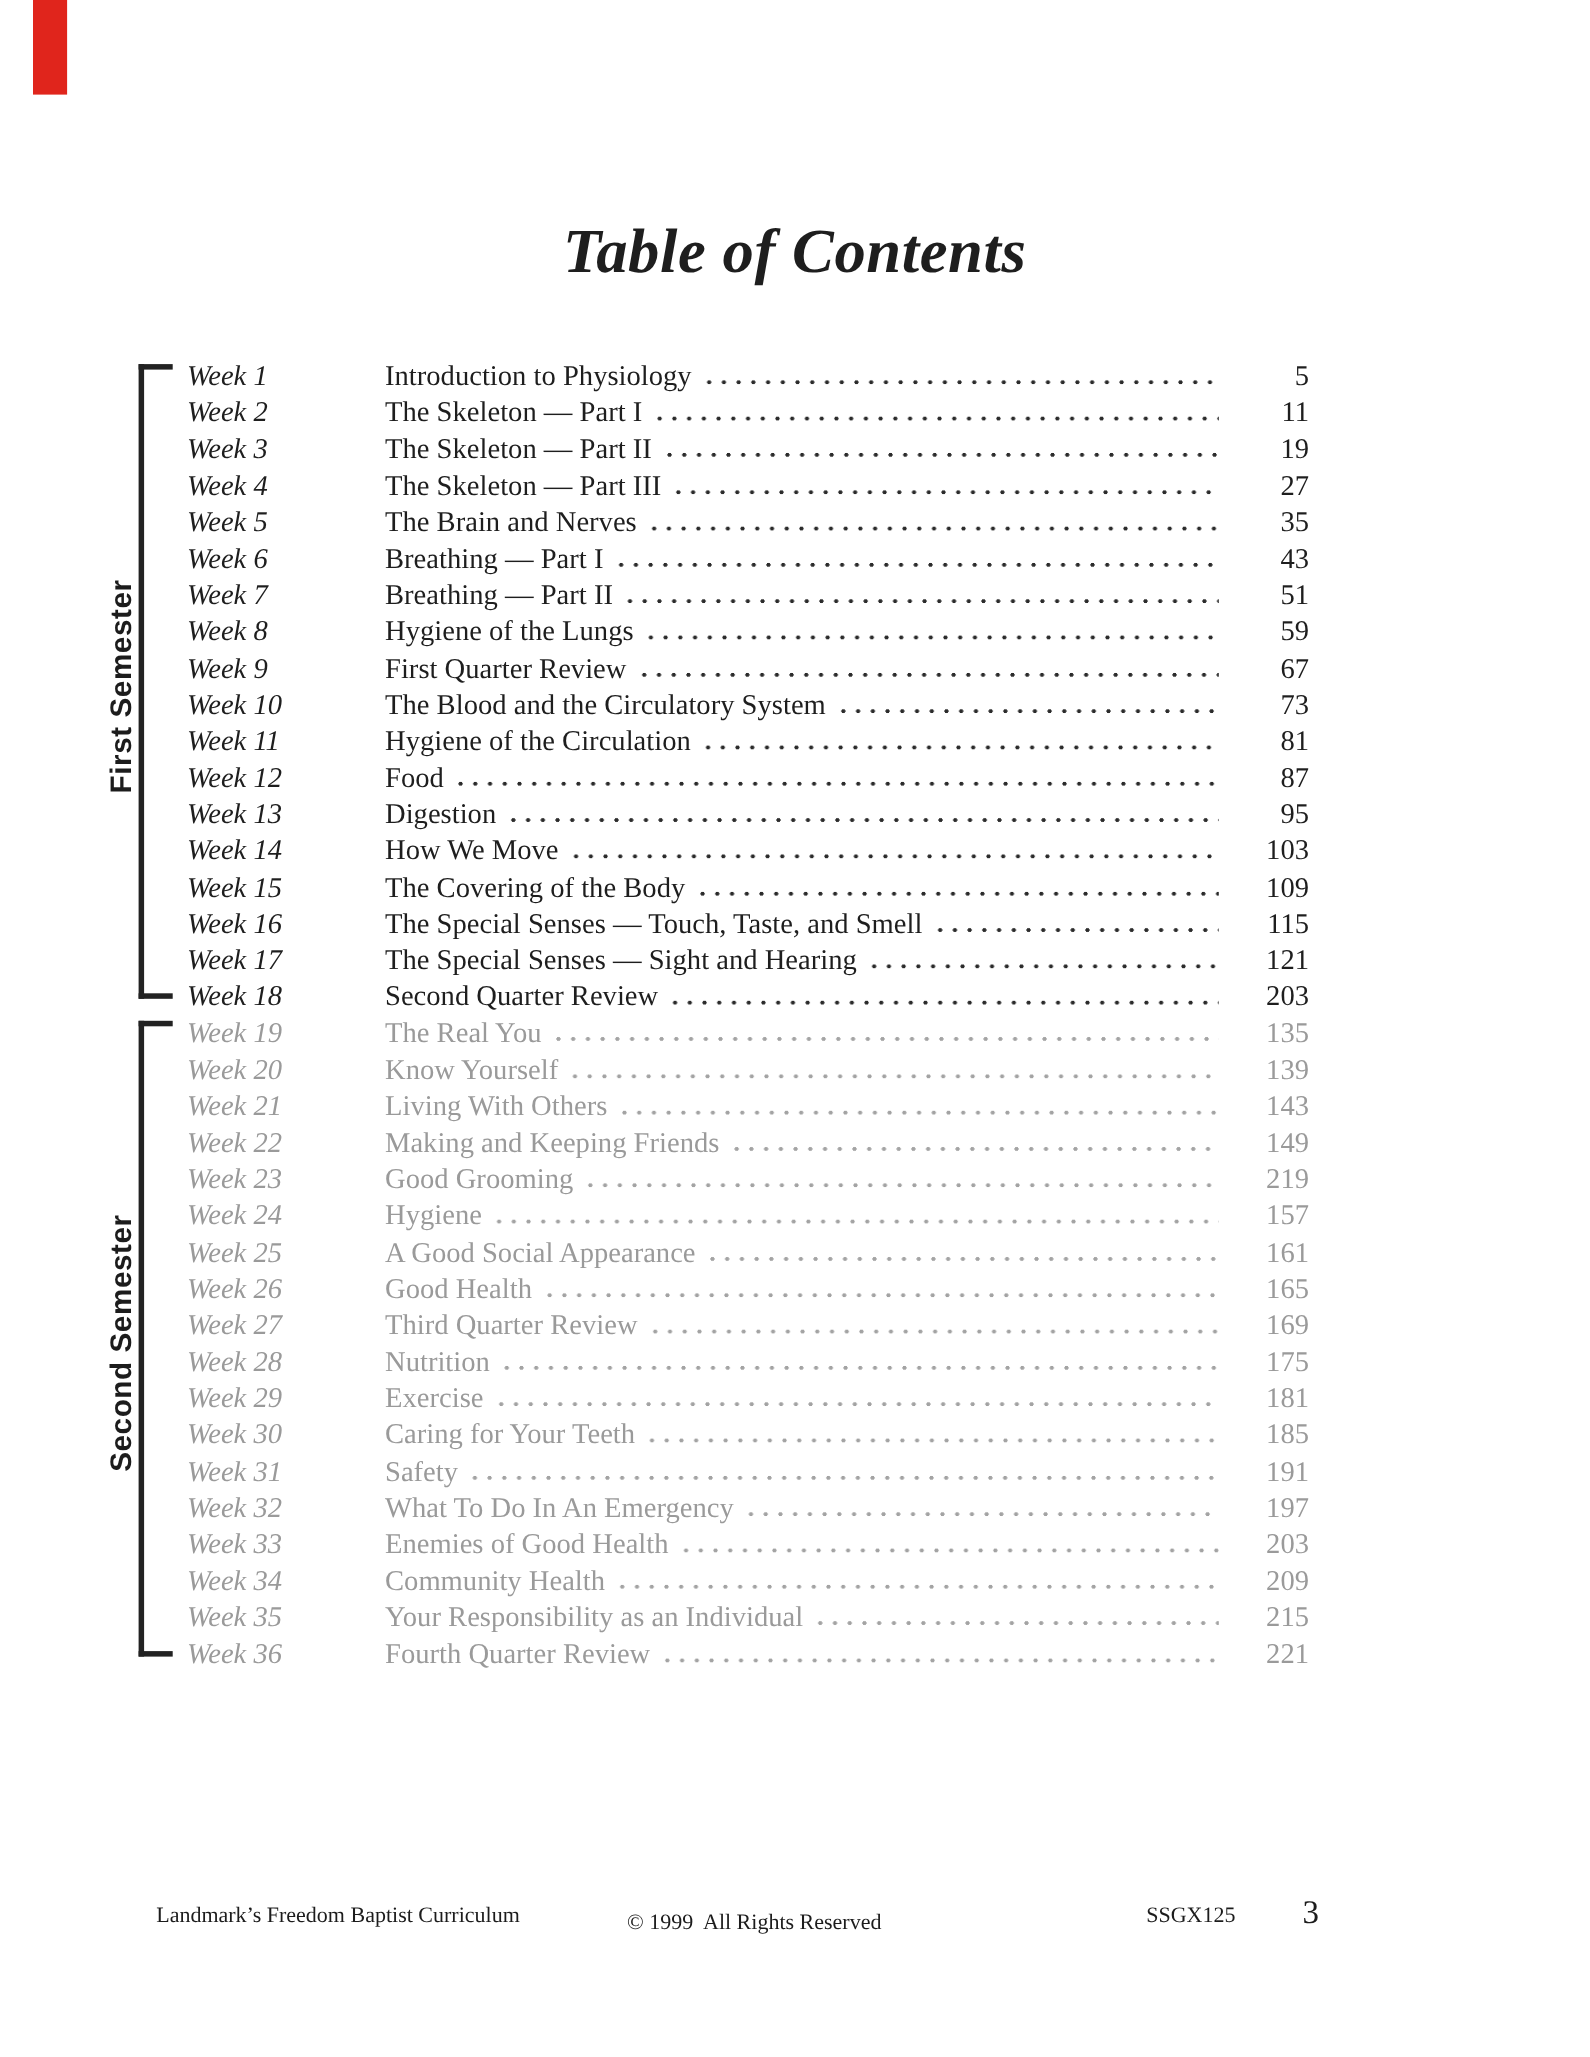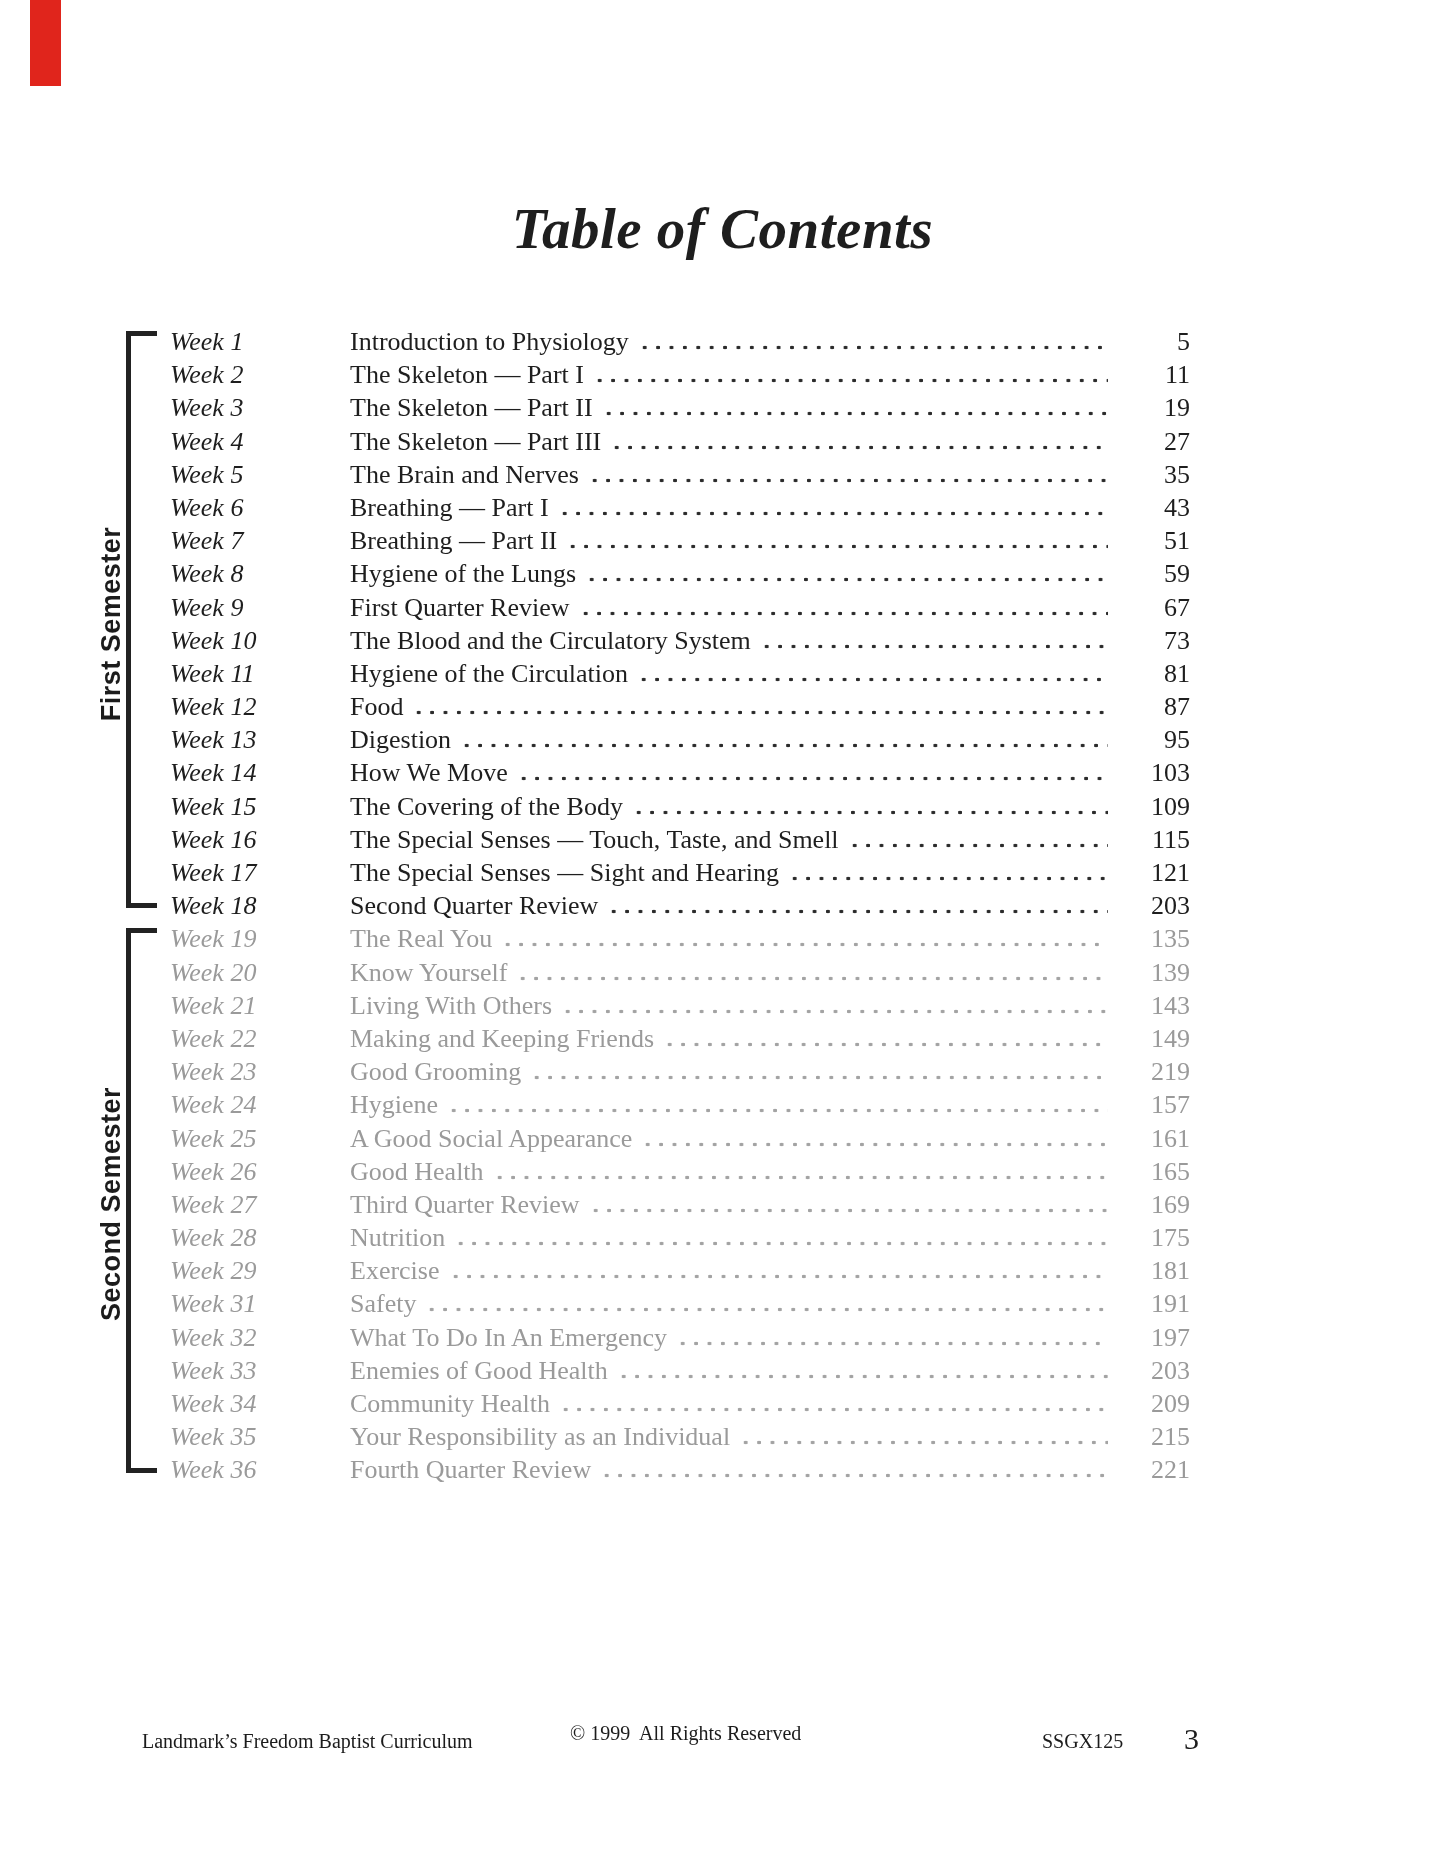--- a/index.html
+++ b/index.html
@@ -90,21 +90,21 @@
   }
   .semester.muted .row{color:var(--muted);}
   .semester.muted .row .dots{
     background-image:radial-gradient(circle, var(--dot-muted) 1.7px, transparent 2.1px);
   }
   .footer{
     position:absolute;top:1722px;left:0;width:100%;height:40px;
     font-size:20px;color:#1c1c1c;
   }
   .footer .f-left{position:absolute;left:142px;top:8px;}
-  .footer .f-center{position:absolute;left:570px;top:0;white-space:pre;}
+  .footer .f-center{position:absolute;left:570px;top:15px;white-space:pre;}
   .footer .f-code{position:absolute;left:1042px;top:8px;}
   .footer .f-page{position:absolute;left:1184px;top:0;font-size:30px;}
 </style>
 </head>
 <body>
 
 <div class="red-mark"></div>
 
 <h1 class="page-title">Table of Contents</h1>
 
@@ -315,20 +315,26 @@
     <span class="pnum">175</span>
   </div>
 
   <div class="row">
     <span class="week">Week 29</span>
     <span class="etitle">Exercise</span>
     <span class="dots"></span>
     <span class="pnum">181</span>
   </div>
 
+  <div class="row">
+    <span class="week">Week 30</span>
+    <span class="etitle">Caring for Your Teeth</span>
+    <span class="dots"></span>
+    <span class="pnum">185</span>
+  </div>
 
   <div class="row">
     <span class="week">Week 31</span>
     <span class="etitle">Safety</span>
     <span class="dots"></span>
     <span class="pnum">191</span>
   </div>
 
   <div class="row">
     <span class="week">Week 32</span>

